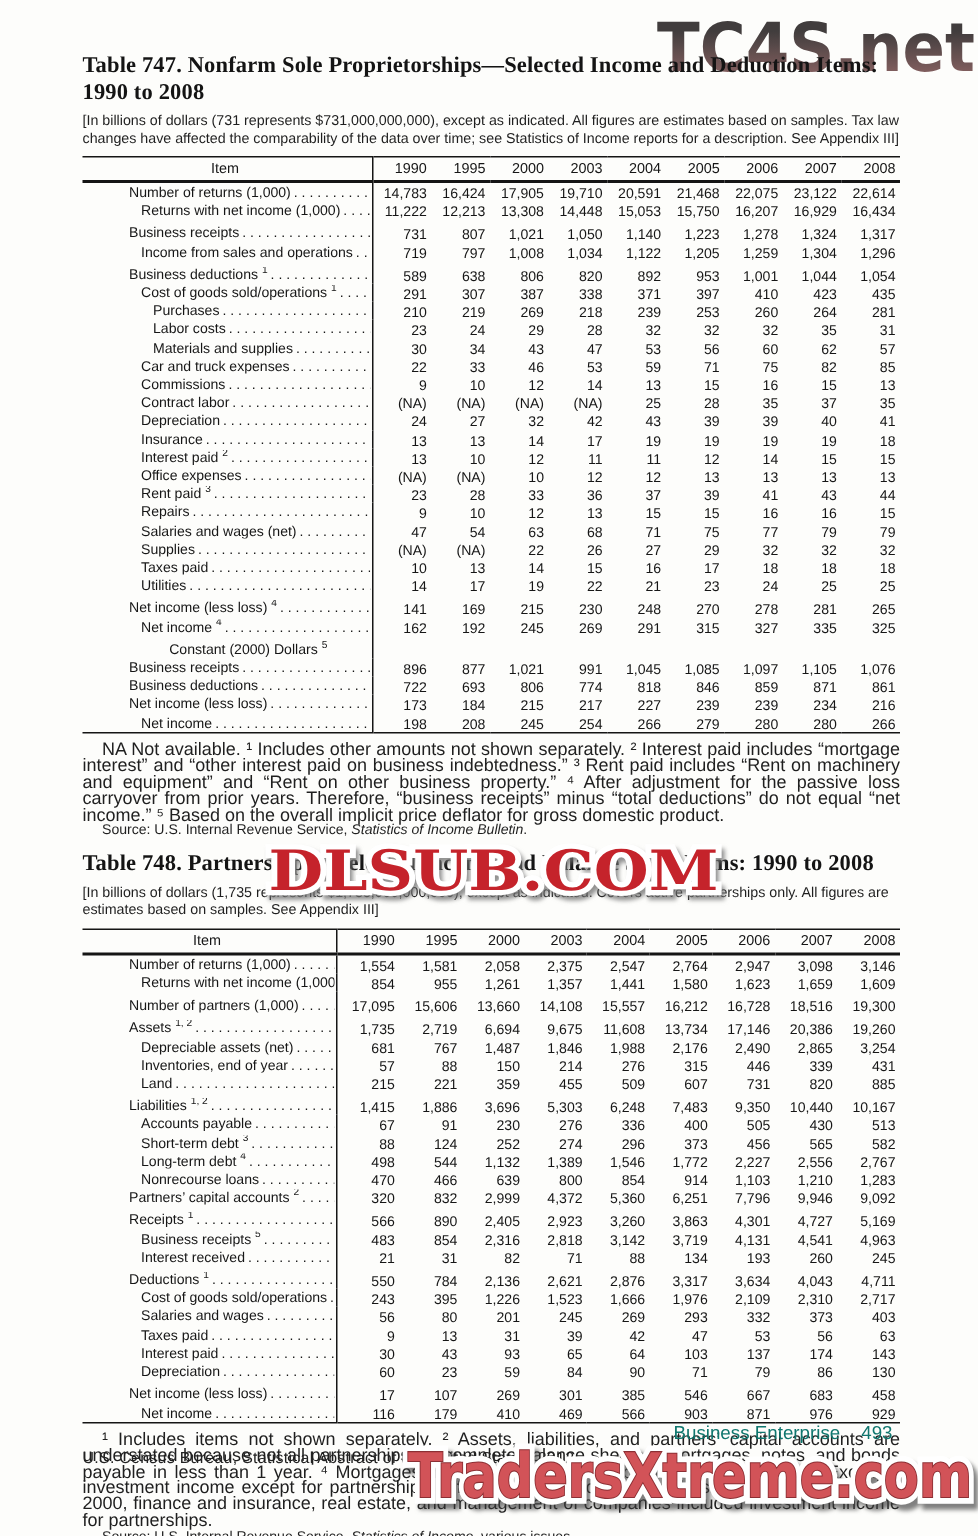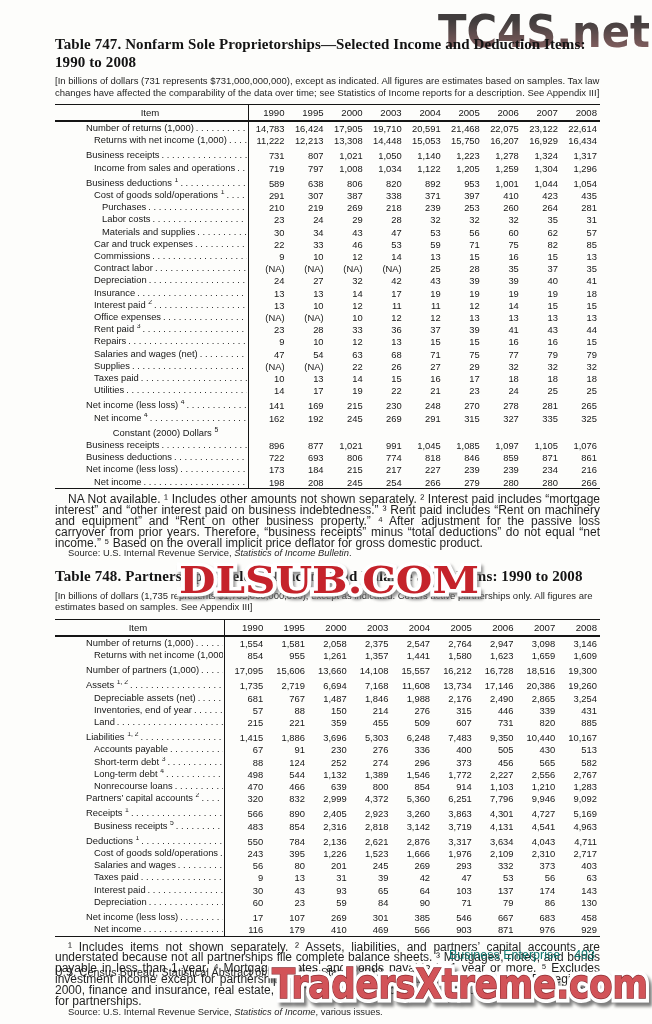--- a/index.html
+++ b/index.html
@@ -664,21 +664,21 @@
           <tr class="gap">
             <td class="item">
               <div class="cellflex" style="padding-left:2px">
                 <span class="lbl">Assets <sup>1, 2</sup></span>
                 <span class="leader"></span>
               </div>
             </td>
             <td class="num">1,735</td>
             <td class="num">2,719</td>
             <td class="num">6,694</td>
-            <td class="num">7,168</td>
+            <td class="num">9,675</td>
             <td class="num">11,608</td>
             <td class="num">13,734</td>
             <td class="num">17,146</td>
             <td class="num">20,386</td>
             <td class="num">19,260</td>
           </tr>
           <tr>
             <td class="item">
               <div class="cellflex" style="padding-left:10px">
                 <span class="lbl">Depreciable assets (net)</span>
@@ -858,20 +858,37 @@
             <td class="num">483</td>
             <td class="num">854</td>
             <td class="num">2,316</td>
             <td class="num">2,818</td>
             <td class="num">3,142</td>
             <td class="num">3,719</td>
             <td class="num">4,131</td>
             <td class="num">4,541</td>
             <td class="num">4,963</td>
           </tr>
+          <tr>
+            <td class="item">
+              <div class="cellflex" style="padding-left:10px">
+                <span class="lbl">Interest received</span>
+                <span class="leader"></span>
+              </div>
+            </td>
+            <td class="num">21</td>
+            <td class="num">31</td>
+            <td class="num">82</td>
+            <td class="num">71</td>
+            <td class="num">88</td>
+            <td class="num">134</td>
+            <td class="num">193</td>
+            <td class="num">260</td>
+            <td class="num">245</td>
+          </tr>
           <tr class="gap">
             <td class="item">
               <div class="cellflex" style="padding-left:2px">
                 <span class="lbl">Deductions <sup>1</sup></span>
                 <span class="leader"></span>
               </div>
             </td>
             <td class="num">550</td>
             <td class="num">784</td>
             <td class="num">2,136</td>

